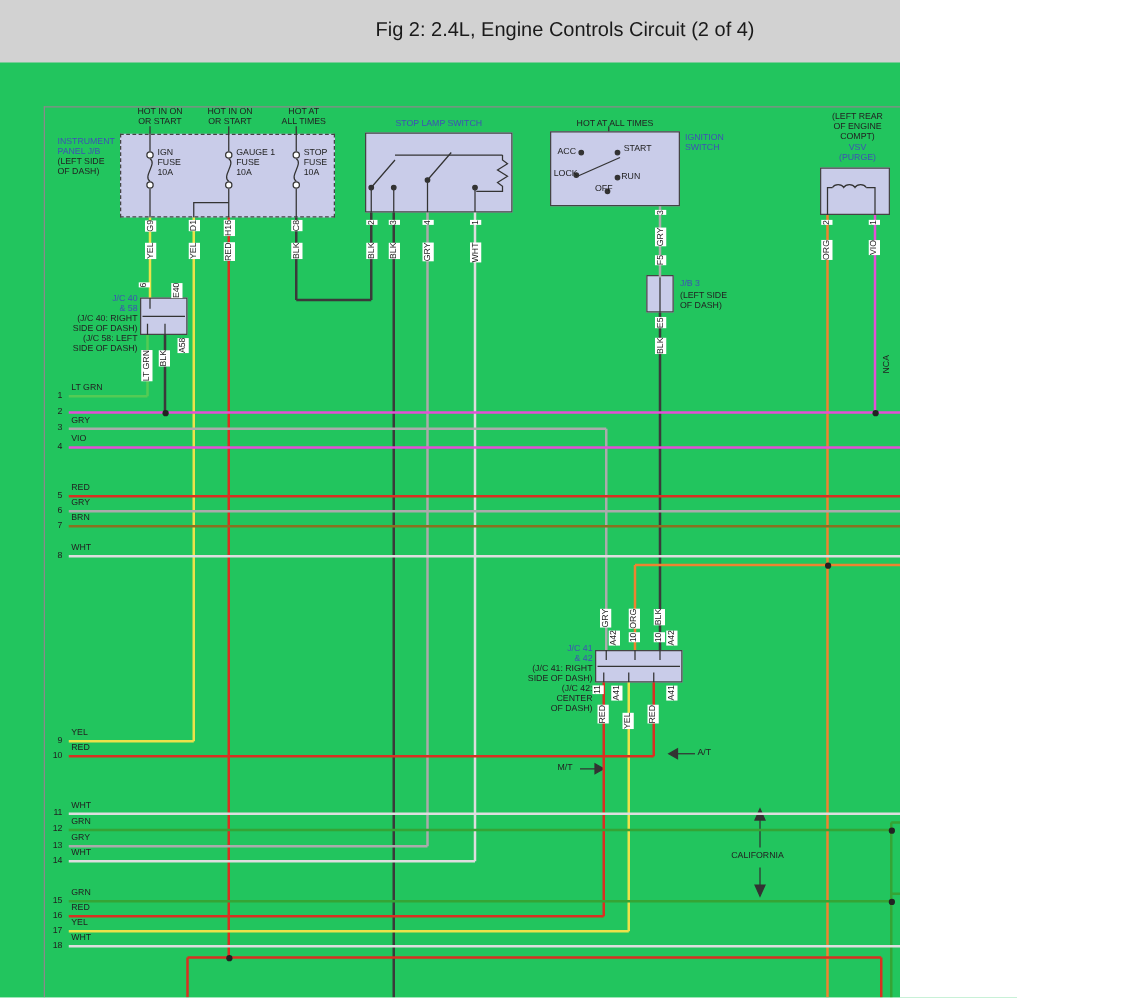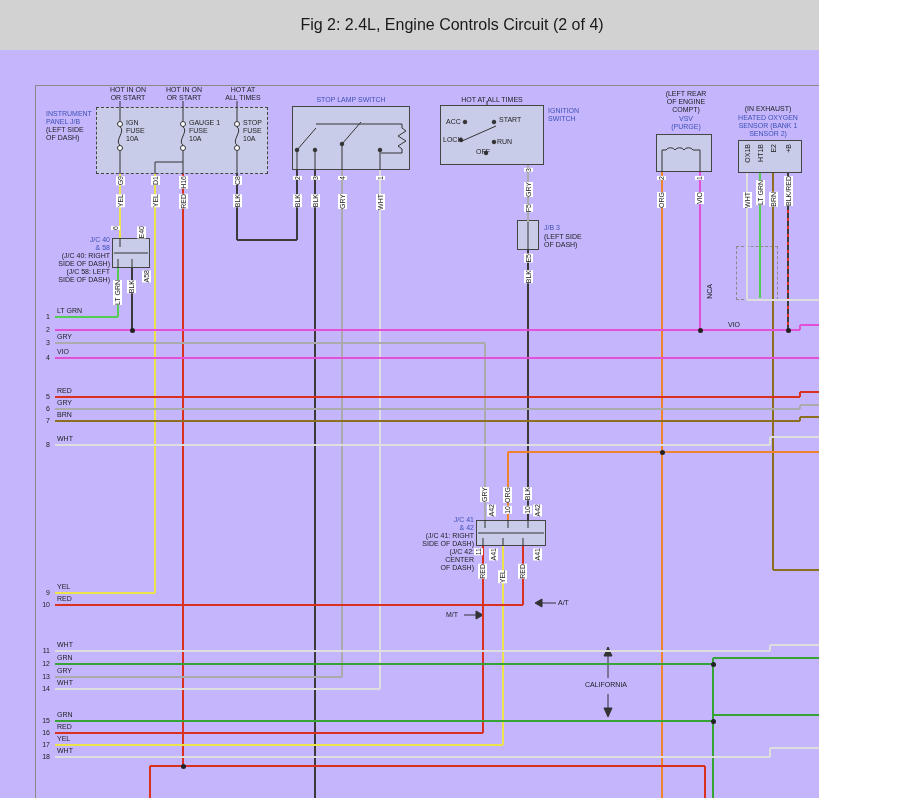--- a/index.html
+++ b/index.html
@@ -1,18 +1,18 @@
 <!DOCTYPE html>
 <html style="--header-bg: #d2d2d2; --blue: #3f51b5; --box-fill: #c9cce9; --box-border: #444444; --yel: #ece24a; --red: #d93022; --ltgrn: #54cb54; --grn: #35a435; --vio: #e44fd8; --gry: #ababab; --wht: #dedede; --brn: #8a7020; --org: #ef8330; --blk: #3a3a3a;"><head>
 <meta charset="utf-8">
 <style>
   *{margin:0;padding:0;box-sizing:border-box}
   html,body{background:#fff}
   body{font-family:"Liberation Sans",sans-serif}
-  #canvas{position:relative;width:819px;height:798px;background:#c4b5fd;overflow:hidden}
+  #canvas{position:relative;width:720px;height:798px;background:#22c55e;overflow:hidden}
   .hdr{position:absolute;left:0;top:0;width:904px;height:50px;background:var(--header-bg);
        display:flex;align-items:center;justify-content:center;font-size:16px;color:#1a1a1a}
   .frame{position:absolute;left:35px;top:85px;width:860px;height:713px;
          border:1px solid #8a8a8a;border-bottom:none}
   .t{position:absolute;font-size:7px;line-height:8px;color:#222;white-space:nowrap}
   .b{color:var(--blue)}
   .ctr{text-align:center}
   .rt{text-align:right}
   .rot{position:absolute;writing-mode:vertical-rl;transform:rotate(180deg);
        font-size:7px;line-height:9px;color:#222;white-space:nowrap}

